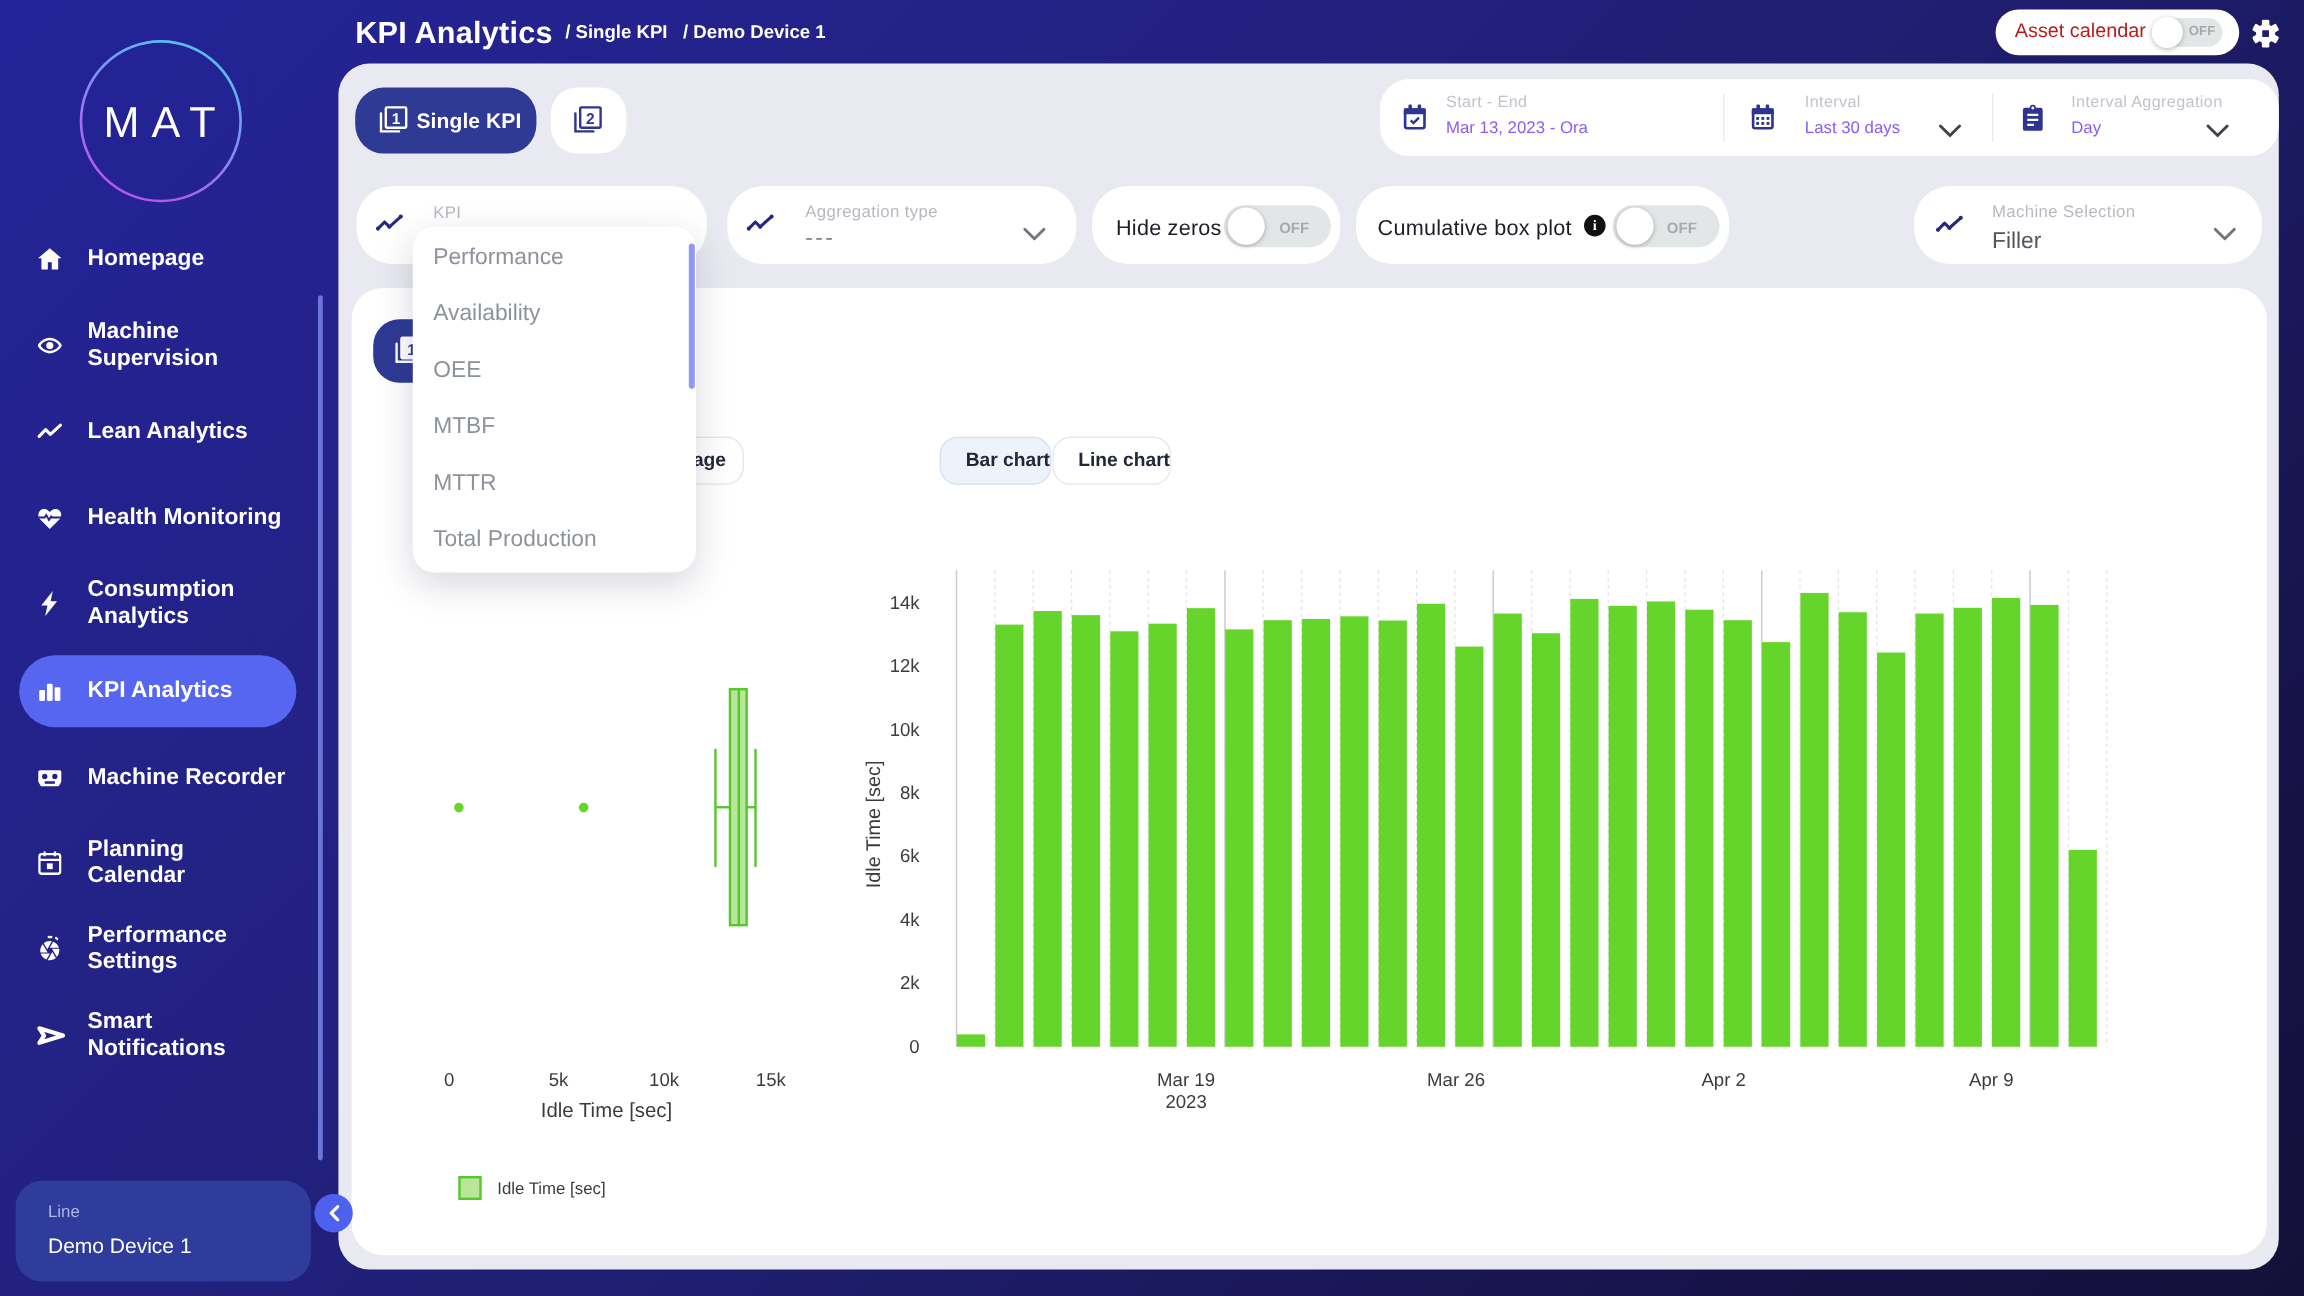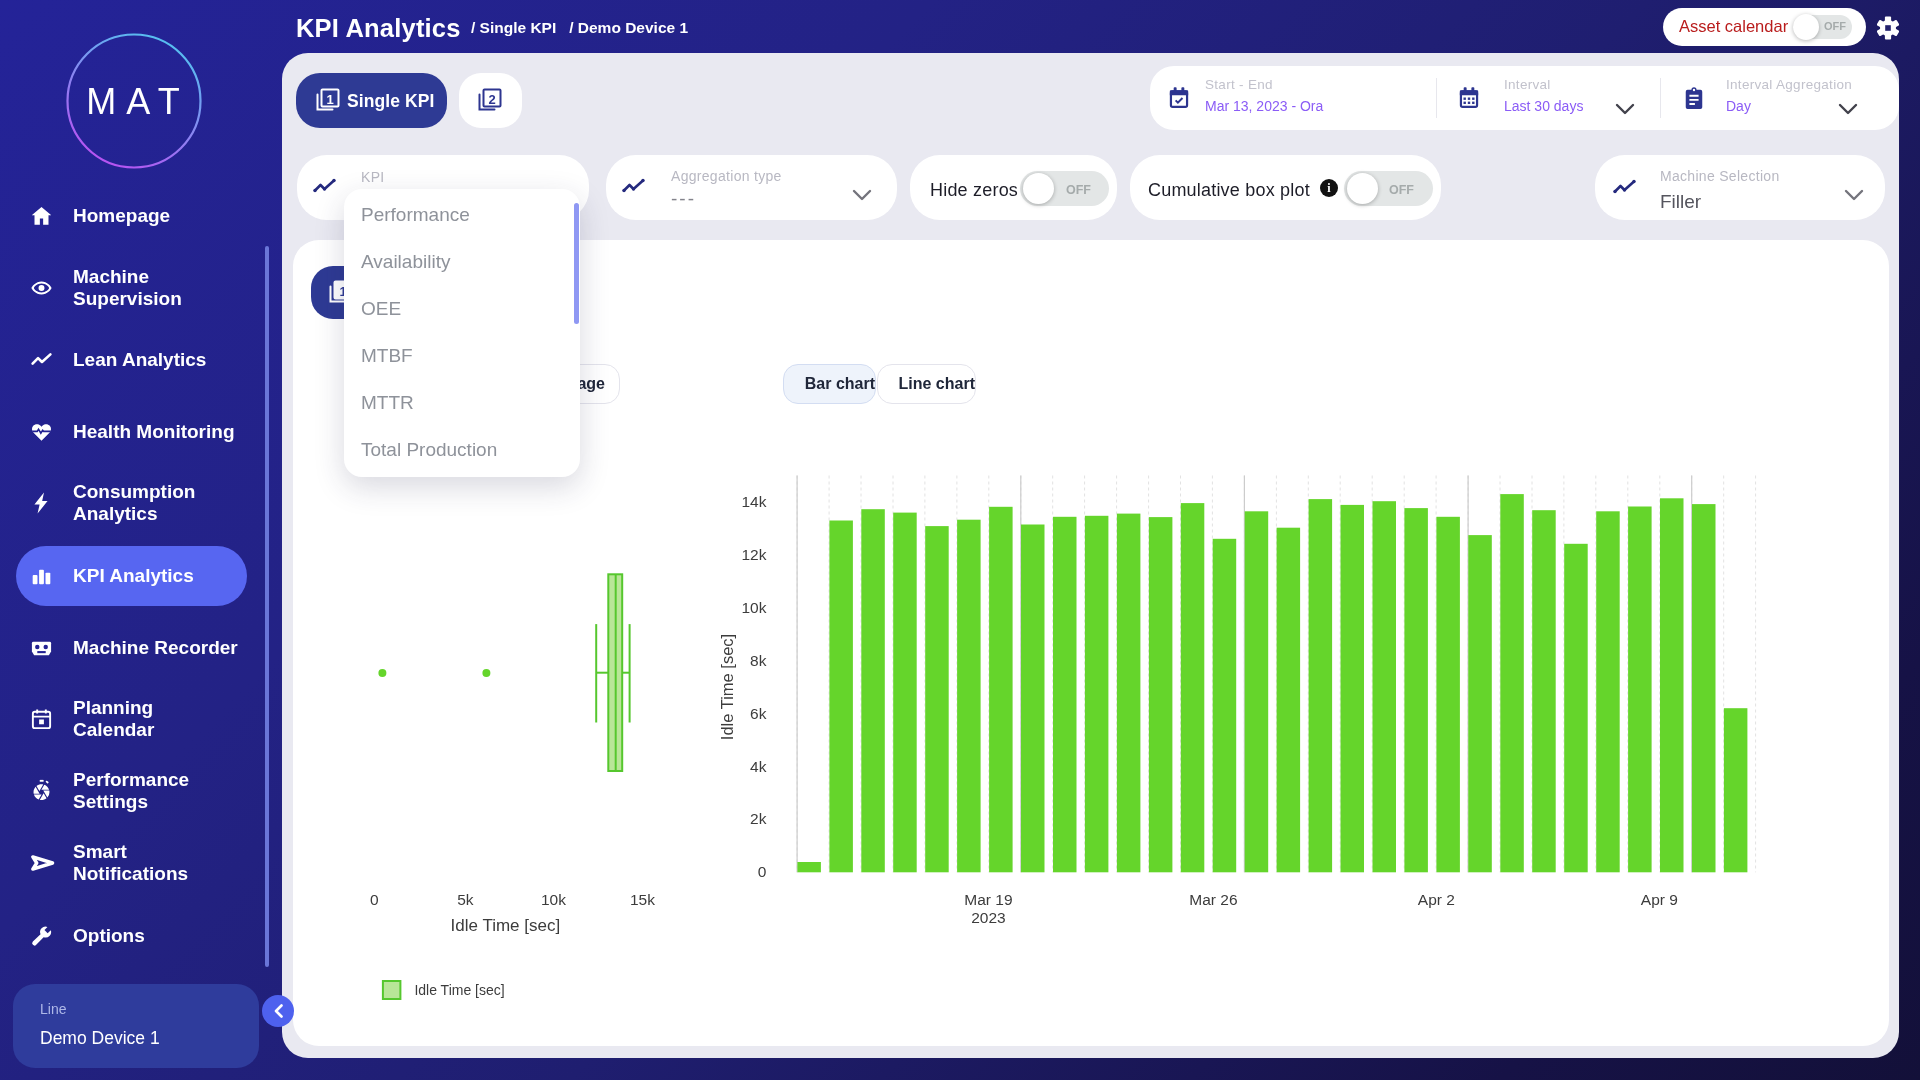--- a/index.html
+++ b/index.html
@@ -126,26 +126,20 @@
         <rect x="9.9" y="0.4" width="4.6" height="2.2" rx="1" fill="#fff"></rect>
         <rect x="16.6" y="1.9" width="3.6" height="2" rx="1" transform="rotate(40 18.4 2.9)" fill="#fff"></rect>
       </svg>
       <div class="lbl">Performance<br>Settings</div>
     </div>
   <div class="navitem" style="top:830px;height:66px">
       <svg class="ic" style="width:26px;height:26px" viewBox="0 0 24 24" fill="none" stroke="#fff" stroke-width="3.2" stroke-linejoin="round">
         <path d="M2.6 6.4 20.8 12 2.6 17.6 6.2 12z"></path>
       </svg>
       <div class="lbl">Smart<br>Notifications</div>
-    </div>
-  <div class="navitem" style="top:914px;height:44px">
-      <svg class="ic" viewBox="0 0 24 24" fill="#fff">
-        <path d="M21.7 6a5.7 5.7 0 0 1-7.5 7.2l-7.7 8a2.4 2.4 0 0 1-3.5-3.4l8-7.7A5.7 5.7 0 0 1 18.2 2.5l-3.1 3.2 3.3 3.3z"></path>
-      </svg>
-      <div class="lbl">Options</div>
     </div>
   <div id="sidescroll" class="abs"></div>
   <div id="devbox" class="abs">
       <div class="l1">Line</div>
       <div class="l2">Demo Device 1</div>
     </div>
 </div>
 <div id="collapse" class="abs"><svg style="margin-top:9px" width="9" height="14" viewBox="0 0 9 14" fill="none" stroke="#fff" stroke-width="2.6" stroke-linecap="round" stroke-linejoin="round">
       <path d="M7.5 1.5 2 7l5.5 5.5"></path>
     </svg></div>

